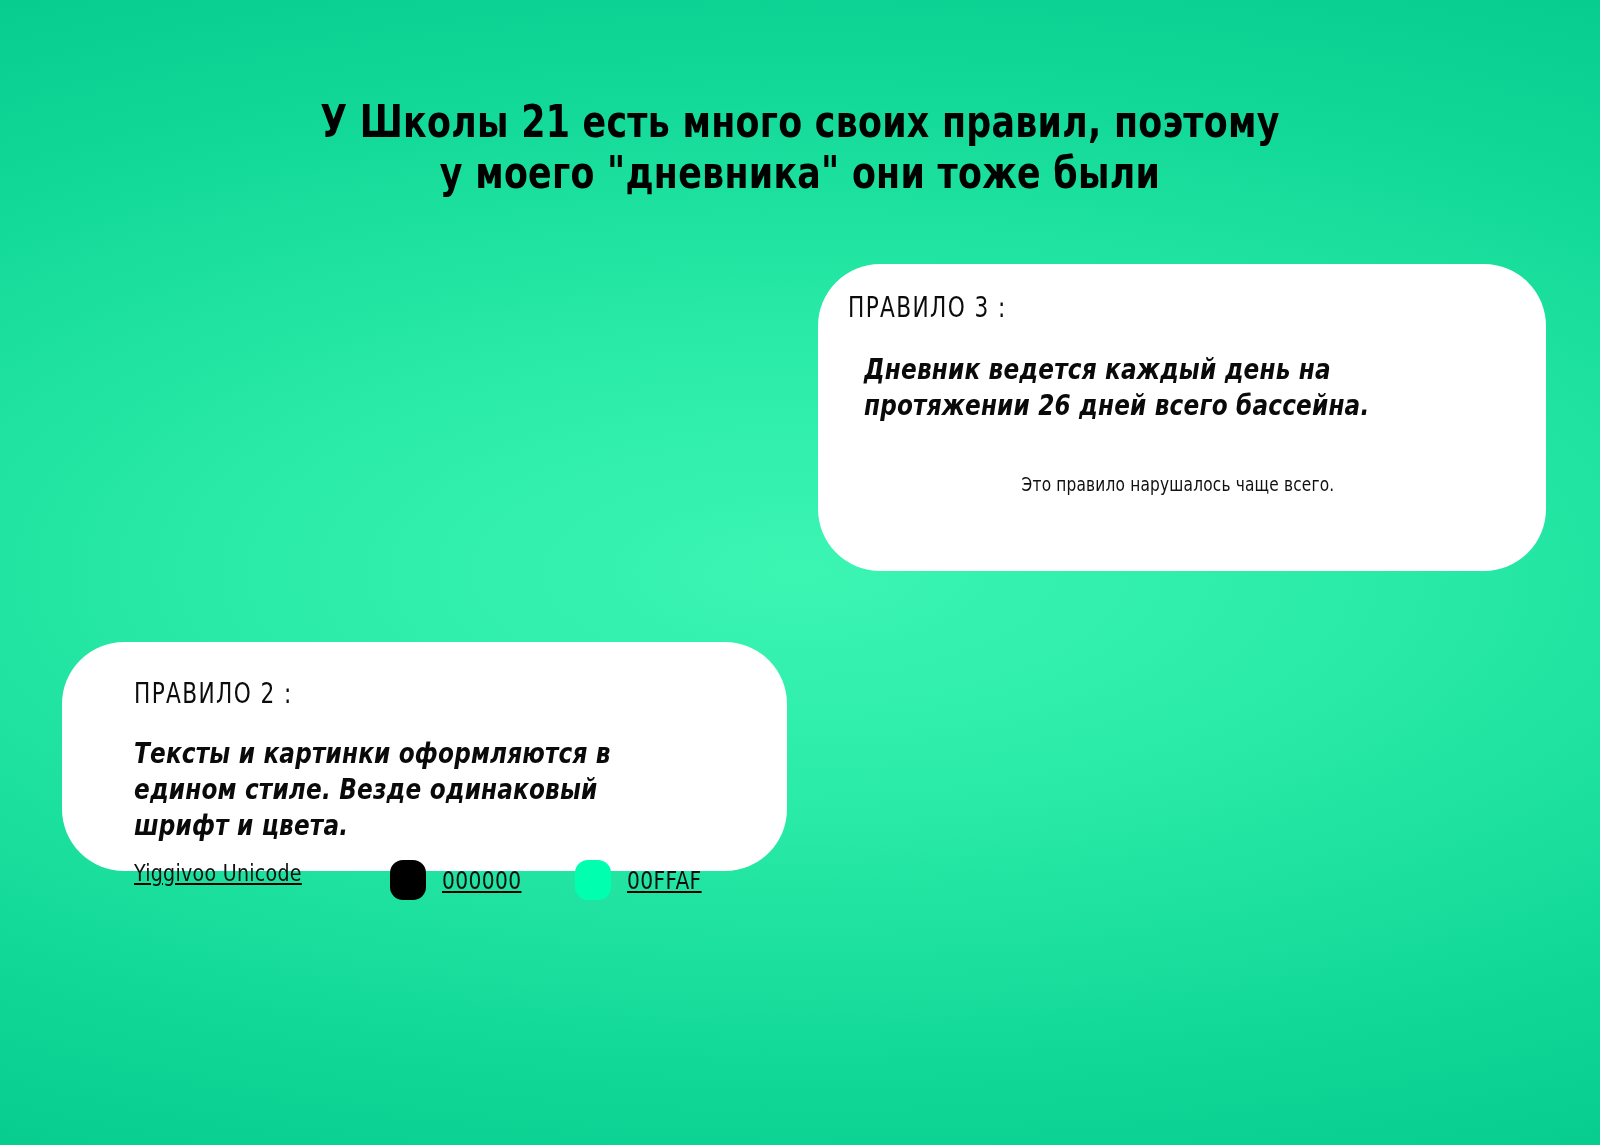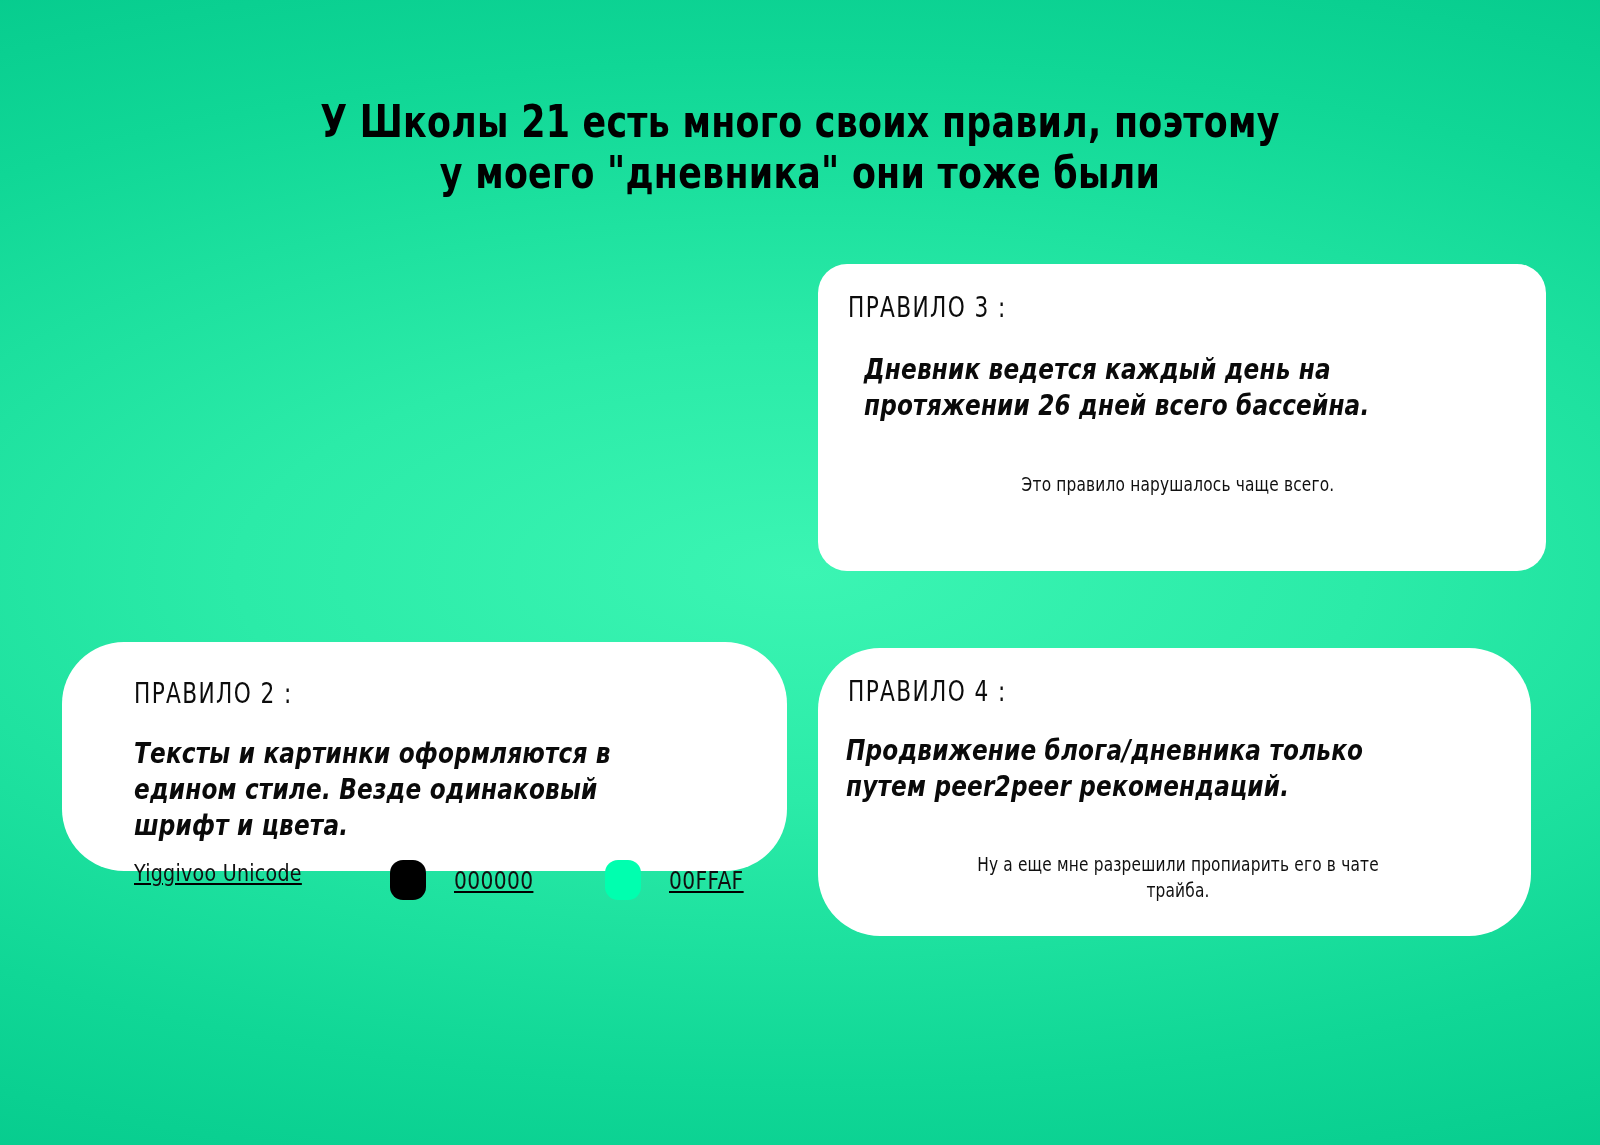--- a/index.html
+++ b/index.html
@@ -43,21 +43,21 @@
   }
 
   
   .card {
     position: absolute;
     background: #FFFFFF;
     border-radius: 62px;
     box-sizing: border-box;
   }
   #card-1 { left: 50px;  top: 263px; width: 738px;  height: 315px; }
-  #card-3 { left: 818px; top: 264px; width: 728px;  height: 307px; border-radius: 29px; }
+  #card-3 { left: 818px; top: 264px; width: 728px;  height: 307px; }
   #card-2 { left: 62px;  top: 642px; width: 725px;  height: 229px; }
   #card-4 { left: 818px; top: 648px; width: 713px;  height: 288px; }
 
   .rule-label {
     position: absolute;
     color: #0C0C0C;
     font-family: "DejaVu Sans Condensed", "Liberation Sans Narrow", "Liberation Sans", sans-serif;
     font-size: 28px;
     font-weight: 400;
     letter-spacing: 1.6px;
@@ -130,24 +130,23 @@
     font-weight: 400;
     letter-spacing: 0.3px;
     transform: scaleX(0.92);
     transform-origin: 0 50%;
     white-space: nowrap;
   }
   .swatch-group {
     display: flex;
     align-items: center;
     white-space: nowrap;
-    gap: 12px;
   }
   #swatch-group-black { margin-left: 74px; }
-  #swatch-group-green { margin-left: 62px; }
+  #swatch-group-green { margin-left: 44px; }
   .swatch-chip {
     width: 36px;
     height: 40px;
     border-radius: 13px;
     flex: 0 0 auto;
   }
   .swatch-hex {
     margin-left: 16px;
     color: #101010;
     font-family: "DejaVu Sans Condensed", "Liberation Sans Narrow", "Liberation Sans", sans-serif;
@@ -187,21 +186,14 @@
         <span class="swatch-hex">000000</span>
       </span>
 
       <span class="swatch-group" id="swatch-group-green">
         <span class="swatch-chip" id="swatch-chip-green" style="background: rgb(0, 255, 175);"></span>
         <span class="swatch-hex">00FFAF</span>
       </span>
     </div>
   </div>
 
-  <div class="card" id="card-4">
-    <div class="rule-label">ПРАВИЛО 4 :</div>
-    <div class="rule-main">Продвижение блога/дневника только
-путем peer2peer рекомендаций.</div>
-    <div class="rule-note">Ну а еще мне разрешили пропиарить его в чате
-трайба.</div>
-  </div>
 
 </div>
 
 </body></html>

